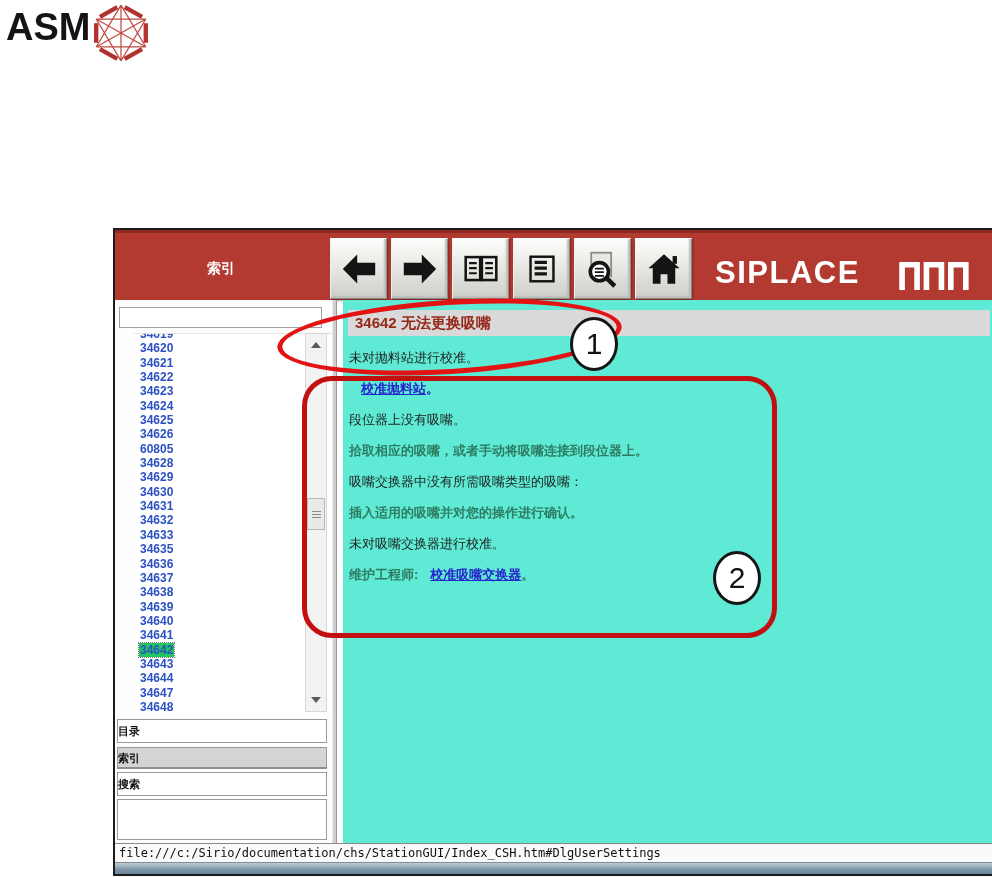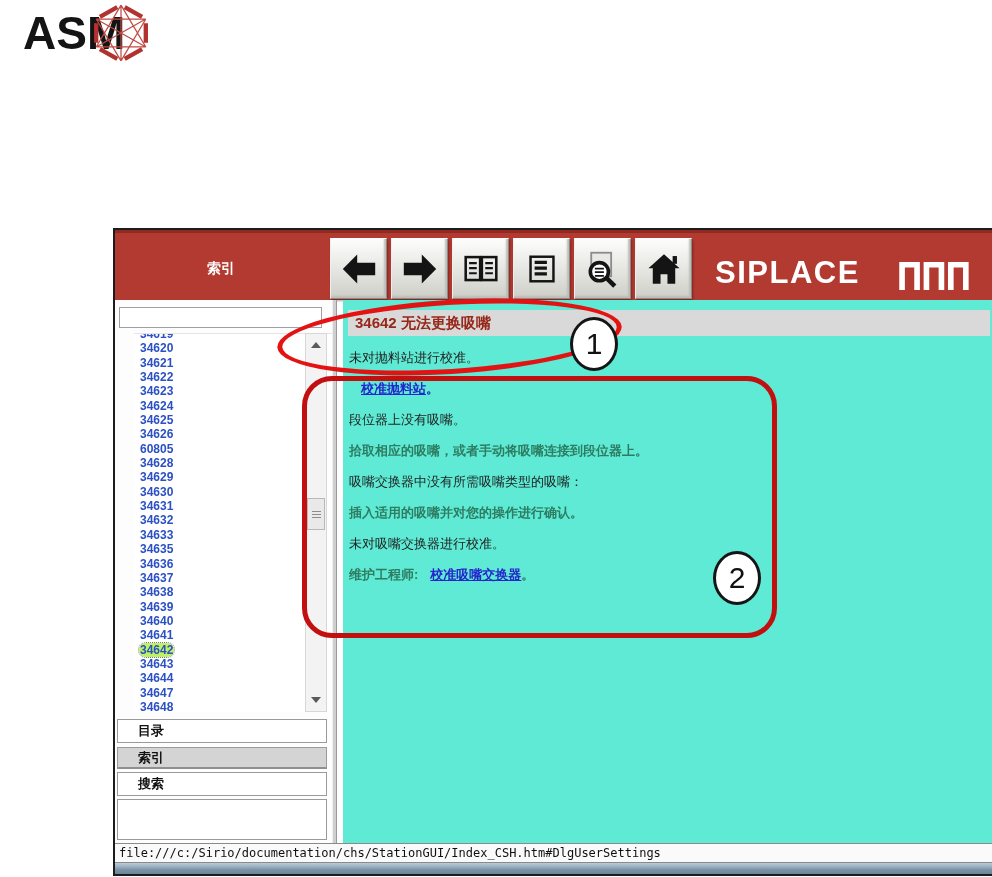--- a/index.html
+++ b/index.html
@@ -1,21 +1,21 @@
 <!DOCTYPE html>
 <html><head>
 <meta charset="utf-8">
 <style>
   * { margin:0; padding:0; box-sizing:border-box; }
   html,body { background:#fff; }
   body { font-family:"Liberation Sans", sans-serif; }
   #stage { position:relative; width:992px; height:877px; background:#fff; overflow:hidden; }
 
   
-  .asm-text { position:absolute; left:23px; top:6px; font-size:46px; font-weight:700;
+  .asm-text { position:absolute; left:6px; top:6px; font-size:38px; font-weight:700;
               letter-spacing:0px; color:#141414; }
   .asm-hex  { position:absolute; left:90px; top:2px; }
 
   
   .hwin { position:absolute; left:113px; top:228px; width:969px; height:648px;
           border:2px solid #1c1c1c; background:#fff; }
 
   
   .hdr { position:absolute; left:0; right:0; top:0; height:70px; background:#b23a31;
          border-top:3px solid #8f2a22; }
@@ -34,38 +34,38 @@
   
   .sidebar { position:absolute; left:0; top:70px; width:217px; height:543px; background:#fdfdfd; }
   .idx-input { position:absolute; left:4px; top:7px; width:203px; height:21px;
                border:1px solid #a0a0a0; background:#fff; font-size:12px; padding:0 4px; }
   .idx-list { position:absolute; left:19px; top:33px; width:203px; height:379px;
               overflow:hidden; border-top:1px solid #e4e4e4; background:#fff; }
   .idx-inner { margin-top:-7px; }
   .list-item { height:14.35px; line-height:14.5px; padding-left:5px; font-size:12px;
                font-weight:700; color:#2b50c4; white-space:nowrap; cursor:pointer; }
   .list-item span { padding:0 1px; }
-  .list-item.selected span { background:#bef264; outline:1px dotted #777;border-radius:7px; }
+  .list-item.selected span { background:#22c55e; outline:1px dotted #777; }
 
   .scrollbar { position:absolute; left:190px; top:33px; width:22px; height:379px;
                background:#f3f3f3; border:1px solid #d7d7d7; }
   .sb-btn { position:absolute; left:1px; width:18px; height:18px; display:flex;
             align-items:center; justify-content:center; cursor:pointer; }
   .sb-up { top:2px; } .sb-down { bottom:2px; }
   .tri-up { width:0; height:0; border-left:5px solid transparent; border-right:5px solid transparent;
             border-bottom:6px solid #5a5a5a; }
   .tri-down { width:0; height:0; border-left:5px solid transparent; border-right:5px solid transparent;
               border-top:6px solid #5a5a5a; }
   .sb-thumb { position:absolute; left:1px; top:164px; width:18px; height:32px; background:#e9e9e9;
               border:1px solid #b8b8b8; cursor:grab; display:flex; align-items:center; justify-content:center; }
   .grip { width:9px; height:7px;
           background:repeating-linear-gradient(180deg,#8c8c8c 0 1px, transparent 1px 3px); }
 
   .tab { position:absolute; left:2px; width:210px; background:#fff; border:1px solid #9a9a9a;
-         font-size:13px; font-weight:700; color:#111; padding-left:20px; cursor:pointer; }
+         font-size:11px; font-weight:700; color:#111; padding-left:0; cursor:pointer; }
   .tab-contents { top:419px; height:24px; line-height:22px; }
   .tab-index    { top:447px; height:22px; line-height:20px; background:#d4d4d4;
                   border-bottom:2px solid #8f8f8f; }
   .tab-search   { top:472px; height:24px; line-height:22px; }
   .tab-empty    { top:499px; height:41px; cursor:default; }
 
   .vdivider { position:absolute; left:217px; top:70px; width:5px; height:543px; background:#cfcfcf;
               border-left:1px solid #efefef; border-right:1px solid #9a9a9a; }
 
   

